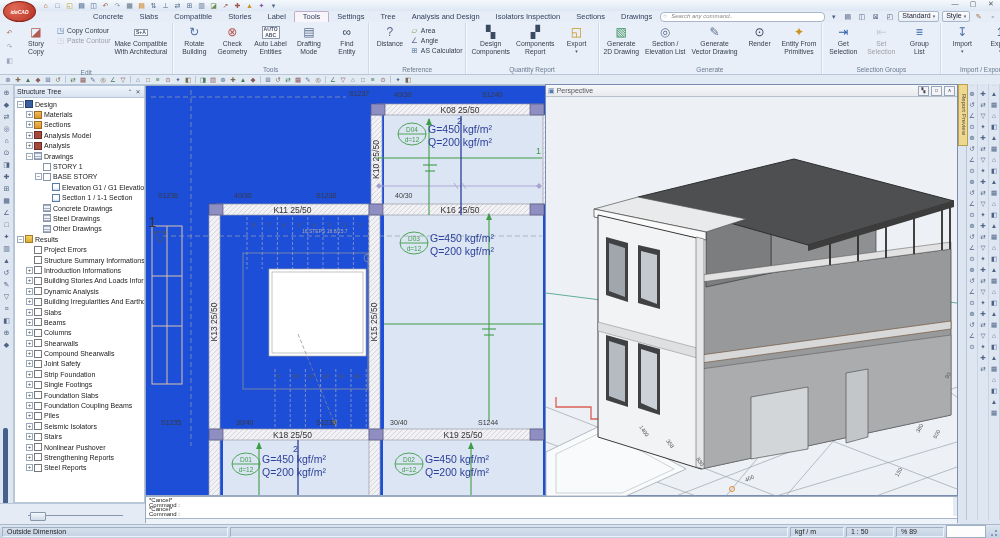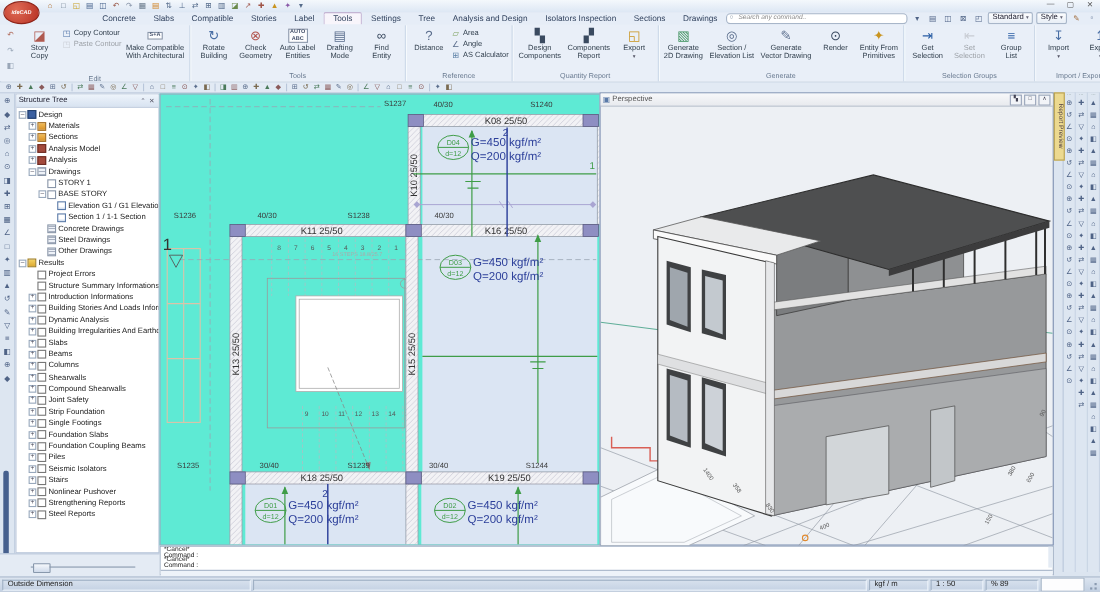--- a/index.html
+++ b/index.html
@@ -77,21 +77,21 @@
   .ti{width:8px;height:8px;margin-right:2px;flex:none;box-sizing:border-box;}
   .ic-design{background:#3a5fa0;border:1px solid #23406e;}
   .ic-folder{background:linear-gradient(#f2bb55,#d8922a);border:1px solid #a06a20;}
   .ic-folder2{background:linear-gradient(#f5d262,#ddab33);border:1px solid #a07d20;}
   .ic-book{background:#a34a3c;border:1px solid #6e2d24;}
   .ic-stack{background:repeating-linear-gradient(0deg,#a8b0c0,#a8b0c0 1px,#eef2f8 1px,#eef2f8 2.5px);border:1px solid #8895a8;}
   .ic-page{background:#fff;border:1px solid #8895a8;}
   .ic-sheet{background:linear-gradient(#fff 60%,#cfdcee);border:1px solid #5a7aa8;}
   .ic-check{background:#fff;border:1px solid #777;}
   
-  .planwin{position:absolute;left:145px;top:85px;width:413px;height:411px;background:#5eead4;
+  .planwin{position:absolute;left:145px;top:85px;width:413px;height:411px;background:#1d4ed8;
     border:1px solid #9aaac0;box-sizing:border-box;overflow:hidden;}
   .perswin{position:absolute;left:545px;top:84px;width:413px;height:412px;background:#edf0f4;
     border:1px solid #7a8db0;box-sizing:border-box;z-index:5;}
   .pershdr{height:11px;background:linear-gradient(#f7f8fa,#e8eaee);border-bottom:1px solid #b8c0cc;
     display:flex;align-items:center;font-size:7px;color:#555;padding:0 2px;gap:2px;}
   .pershdr .sp{flex:1}
   .persbtn{width:9px;height:8px;border:1px solid #98a4b8;background:#f2f4f8;font-size:5px;
     line-height:7px;text-align:center;color:#445;}
   .reporttab{position:absolute;left:958px;top:84px;width:10px;height:62px;background:#ecd98f;
     border:1px solid #b8a050;box-sizing:border-box;z-index:6;

